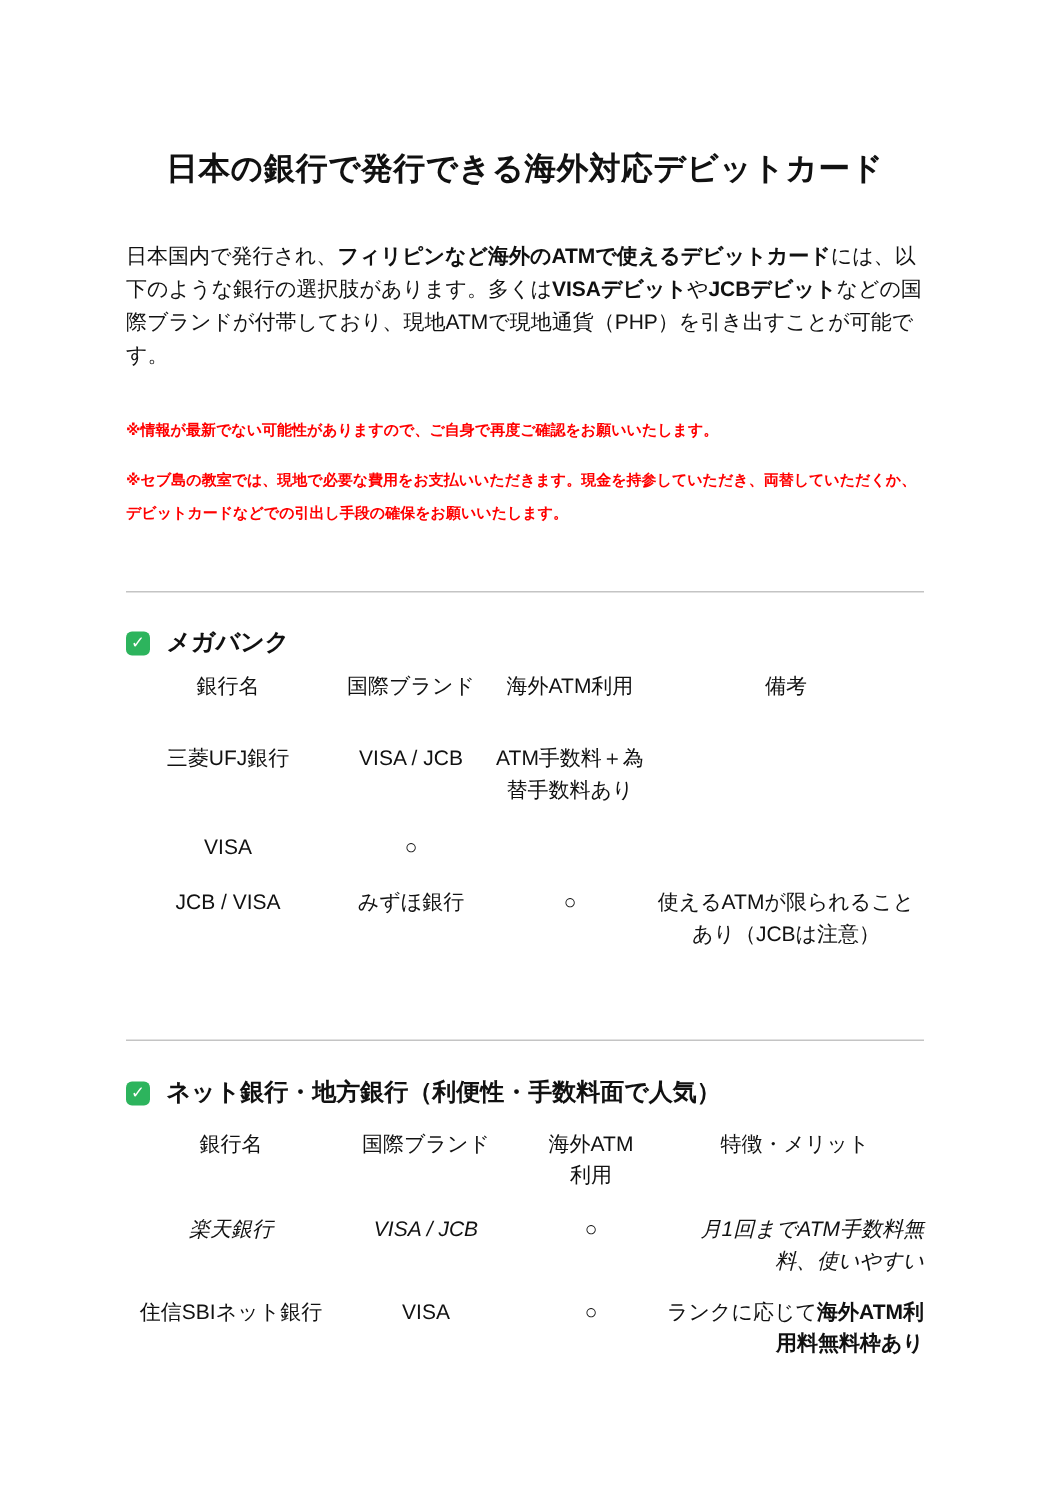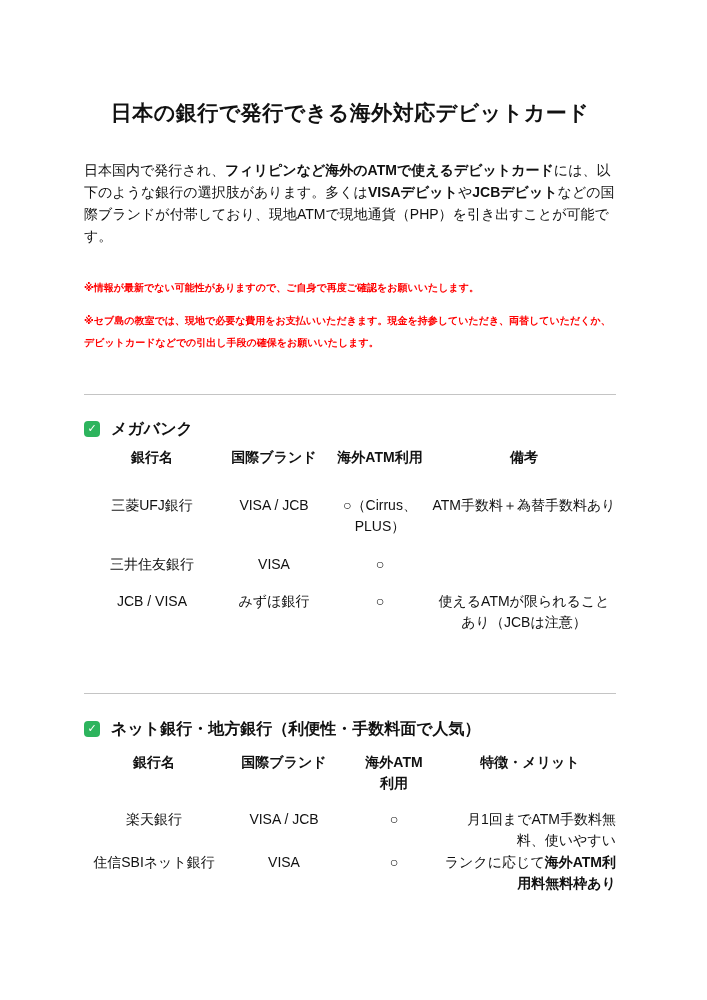--- a/index.html
+++ b/index.html
@@ -69,28 +69,28 @@
     display:grid;
   }
   .cols-a{grid-template-columns:136px 108px 104px 184px;}
   .cols-b{grid-template-columns:140px 120px 100px 172px;}
   .cell{
     font-size:14px;
     line-height:21px;
     text-align:center;
     white-space:pre-line;
   }
-  .head .cell{font-weight:700;}
+  .head .cell{font-weight:400;}
   .head.h1{margin-top:7px;}
   .head.h2{margin-top:12px;}
   .row.r1{margin-top:27px;}
   .row.r2{margin-top:17px;}
   .row.r3{margin-top:16px;}
-  .row.r4{margin-top:15px;}
-  .row.r5{margin-top:1px;}
+  .row.r4{margin-top:15px;font-style:italic;}
+  .row.r5{margin-top:13px;}
   .note-left{text-align:right;}
   .note-bold{font-weight:700;}
 </style>
 </head>
 <body>
 
 <div class="page">
 
   <h1 class="doc-title">日本の銀行で発行できる海外対応デビットカード</h1>
 
@@ -109,26 +109,24 @@
   <div class="grid cols-a head h1">
     <div class="cell">銀行名</div>
     <div class="cell">国際ブランド</div>
     <div class="cell">海外ATM利用</div>
     <div class="cell">備考</div>
   </div>
 
   <div class="grid cols-a row r1">
     <div class="cell">三菱UFJ銀行</div>
     <div class="cell">VISA / JCB</div>
-    <div class="cell">○（Cirrus、PLUS）</div>
     <div class="cell"><span>ATM手数料＋為替手数料あり</span><span class="note-bold"></span></div>
   </div>
 
   <div class="grid cols-a row r2">
-    <div class="cell">三井住友銀行</div>
     <div class="cell">VISA</div>
     <div class="cell">○</div>
   </div>
 
   <div class="grid cols-a row r3">
     <div class="cell">JCB / VISA</div>
     <div class="cell">みずほ銀行</div>
     <div class="cell">○</div>
     <div class="cell"><span>使えるATMが限られることあり（JCBは注意）</span><span class="note-bold"></span></div>
   </div>

